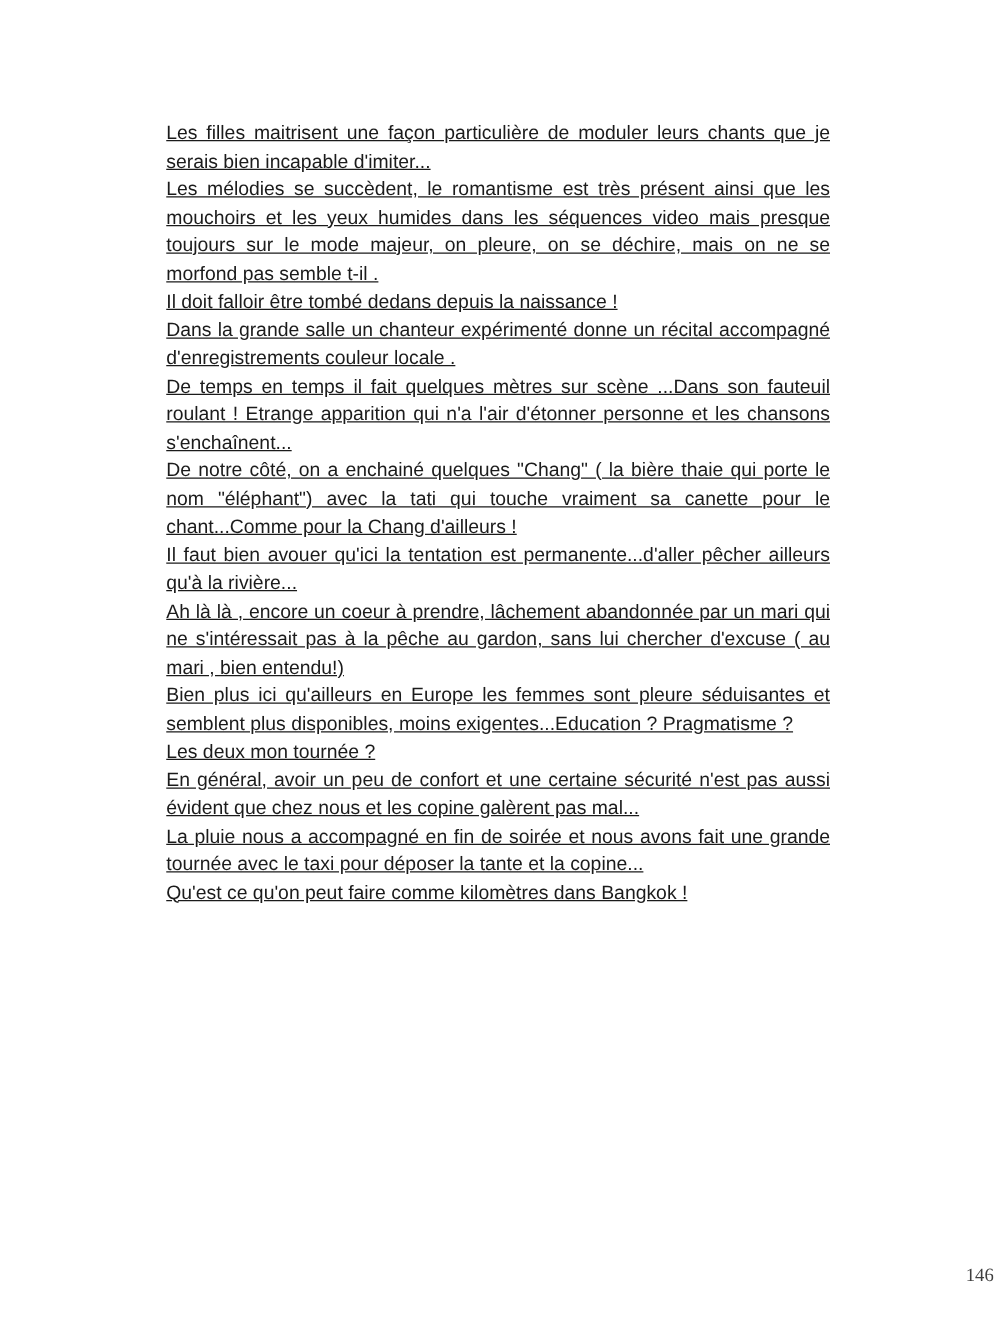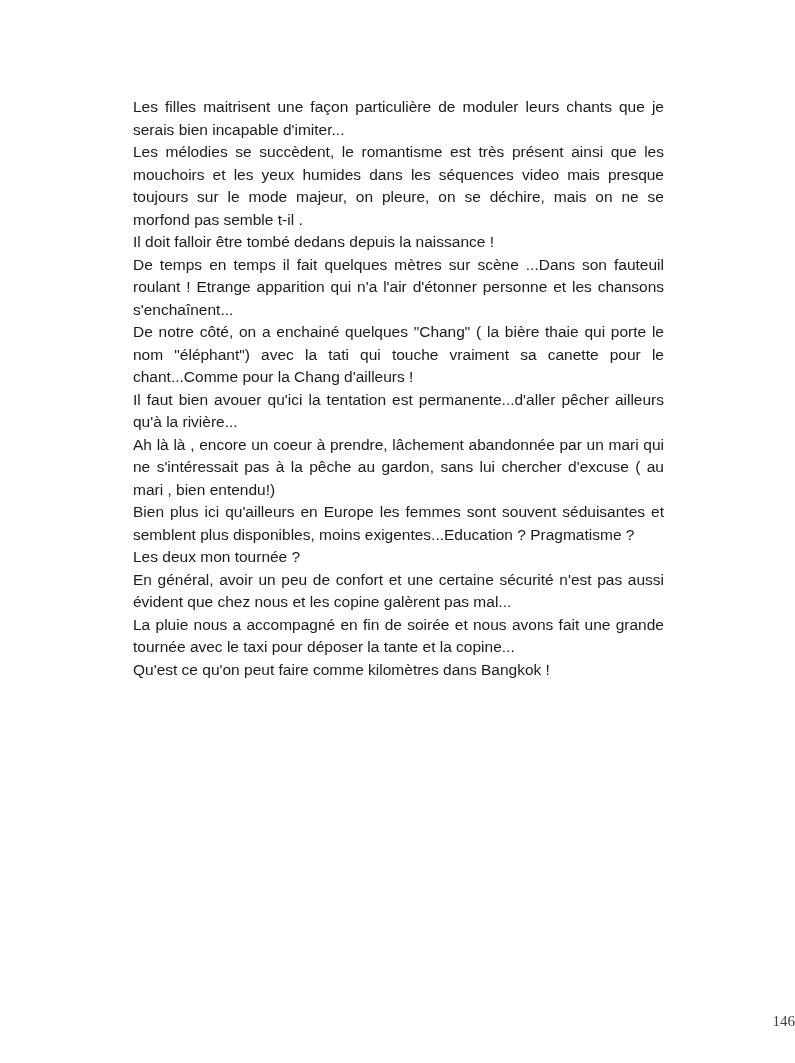--- a/index.html
+++ b/index.html
@@ -21,44 +21,46 @@
     top: 96px;
     width: 531px;
     font-size: 15.5px;
     line-height: 22.5px;
     color: #1b1b1b;
     text-align: justify;
   }
   .text-block p {
     margin: 0;
     padding: 0;
+    text-decoration: underline;
   }
   .page-number {
     position: absolute;
     left: 0;
     top: 1013px;
     width: 100%;
     text-align: right;
     font-family: "Liberation Serif", "DejaVu Serif", serif;
     font-size: 15px;
     color: #3f3f3f;
   }
 </style>
 </head>
 <body>
 
 <div class="page">
   <div class="text-block">
       <p>Les filles maitrisent une façon particulière de moduler leurs chants que je serais bien incapable d'imiter...</p>
       <p>Les mélodies se succèdent, le romantisme est très présent ainsi que les mouchoirs et les yeux humides dans les séquences video mais presque toujours sur le mode majeur, on pleure, on se déchire,  mais on ne se morfond pas semble t-il .</p>
       <p>Il doit falloir être tombé dedans depuis la naissance !</p>
+      <p>Dans la grande salle un chanteur expérimenté donne un récital accompagné d'enregistrements couleur locale .</p>
       <p>De temps en temps il fait quelques mètres sur scène ...Dans son fauteuil roulant ! Etrange apparition qui n'a l'air d'étonner personne et les chansons s'enchaînent...</p>
       <p>De notre côté, on a enchainé quelques "Chang" ( la bière thaie qui porte le nom "éléphant") avec la tati qui touche vraiment sa canette pour le chant...Comme pour la Chang d'ailleurs !</p>
       <p>Il faut bien avouer qu'ici la tentation est permanente...d'aller pêcher ailleurs qu'à la rivière...</p>
       <p>Ah là là , encore un coeur à prendre, lâchement abandonnée par un mari qui ne s'intéressait pas à la pêche au gardon, sans lui chercher d'excuse ( au mari , bien entendu!)</p>
-      <p>Bien plus ici qu'ailleurs en Europe les femmes sont souvent séduisantes et semblent plus disponibles, moins exigentes...Education ? Pragmatisme ?</p>
+      <p>Bien plus ici qu'ailleurs en Europe les femmes sont pleure séduisantes et semblent plus disponibles, moins exigentes...Education ? Pragmatisme ?</p>
       <p>Les deux mon tournée ?</p>
       <p>En général, avoir un peu de confort et une certaine sécurité n'est pas aussi évident que chez nous et les copine galèrent pas mal...</p>
       <p>La pluie nous a accompagné en fin de soirée et nous avons fait une grande tournée avec le taxi pour déposer la tante et la copine...</p>
       <p>Qu'est ce qu'on peut faire comme kilomètres dans Bangkok !</p>
     </div>
   <div class="page-number">146</div>
 </div>
 
 </body></html>

